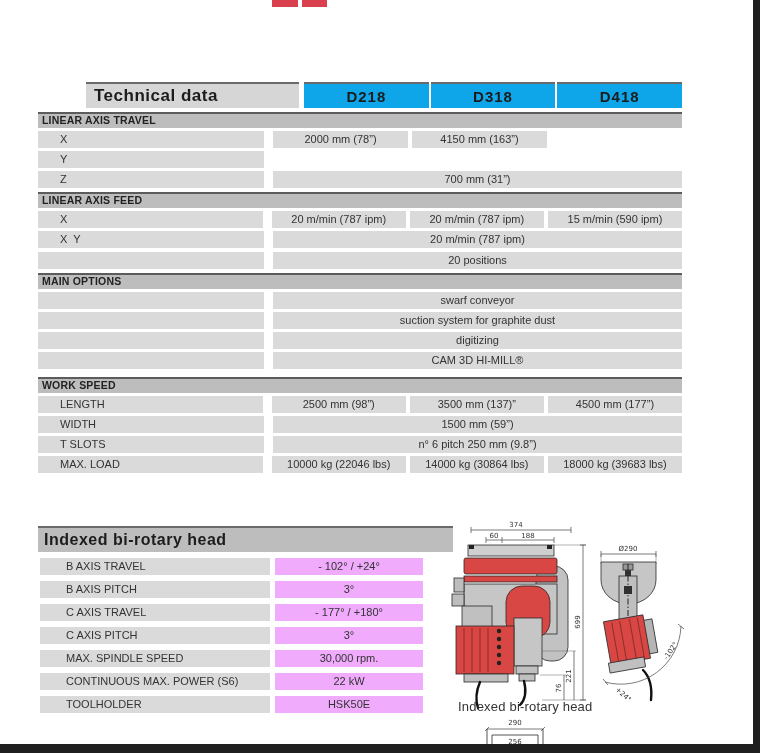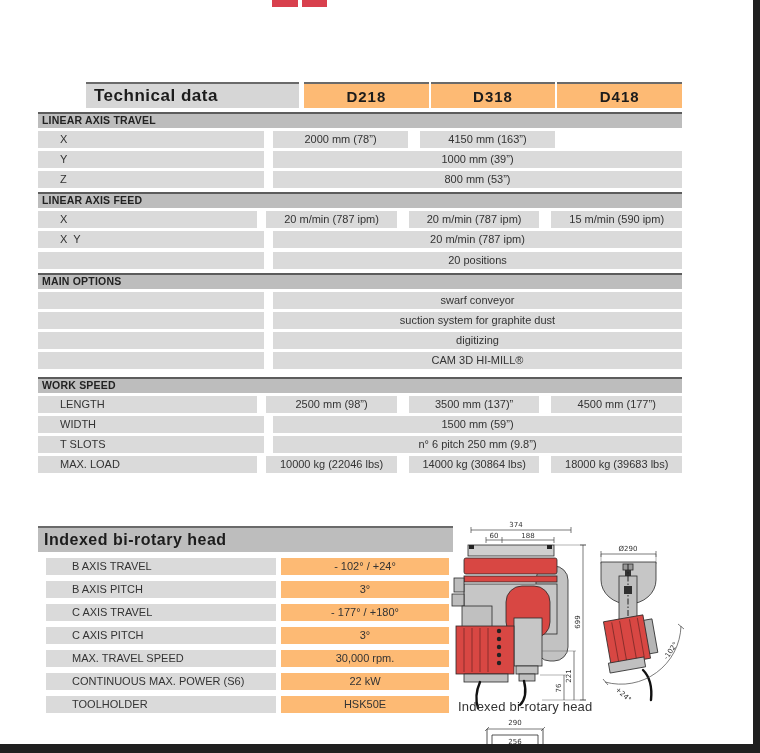--- a/index.html
+++ b/index.html
@@ -14,56 +14,56 @@
 
   
   .tech-table{position:absolute;left:38px;top:82px;width:644px;}
   .t-head{display:flex;height:26px;padding-left:48px;}
   .t-head .title-cell{
     width:230px;margin-right:5px;background:#d6d6d6;border-top:2px solid #6a6a6a;
     box-sizing:border-box;font-size:17px;font-weight:bold;letter-spacing:.5px;
     color:#1c1c1c;display:flex;align-items:center;padding-left:8px;
   }
   .t-head .model-cell{
-    width:135px;margin-right:2px;background:#fdba74;border-top:2px solid #6a6a6a;
+    width:135px;margin-right:2px;background:#0ea5e9;border-top:2px solid #6a6a6a;
     box-sizing:border-box;font-size:15px;font-weight:bold;letter-spacing:1px;
     color:#1c1c1c;display:flex;align-items:center;justify-content:center;
   }
   .t-head .model-cell:last-child{margin-right:0;width:135px;}
   .sec{margin-top:4px;}
   .sec.last{margin-top:8px;}
   .sec-bar{
     height:16px;background:#bdbdbd;border-top:2px solid #5c5c5c;box-sizing:border-box;
     font-size:10.5px;font-weight:bold;color:#222;line-height:13px;padding-left:4px;
     letter-spacing:.2px;
   }
   .t-row{display:flex;margin-top:3px;height:17px;font-size:11px;line-height:17px;}
   .t-row .lbl{
     width:226px;margin-right:9px;background:#dadada;padding-left:22px;
     box-sizing:border-box;white-space:pre;
   }
   .t-row .val{
-    width:135px;margin-right:12px;background:#dadada;text-align:center;
+    width:135px;margin-right:4px;background:#dadada;text-align:center;
     box-sizing:border-box;
   }
   .t-row .val:last-child{margin-right:0;}
   .t-row .span-val{
     width:409px;background:#dadada;text-align:center;box-sizing:border-box;
   }
 
   
   .head-table{position:absolute;left:38px;top:526px;width:415px;}
   .h-title{
     height:26px;background:#bdbdbd;border-top:2px solid #6a6a6a;box-sizing:border-box;
     font-size:16px;font-weight:bold;letter-spacing:.5px;color:#1c1c1c;
     display:flex;align-items:center;padding-left:6px;
   }
-  .h-row{display:flex;margin-top:6px;height:17px;font-size:11px;line-height:17px;margin-left:8px;}
+  .h-row{display:flex;margin-top:6px;height:17px;font-size:11px;line-height:17px;margin-left:2px;}
   .h-row .lbl{width:230px;margin-right:5px;background:#dadada;padding-left:26px;box-sizing:border-box;}
-  .h-row .val{width:168px;background:#fdba74;text-align:center;box-sizing:border-box;}
+  .h-row .val{width:148px;background:#f0abfc;text-align:center;box-sizing:border-box;}
 
   
   .svg-abs{position:absolute;}
   .drawing-caption{
     position:absolute;left:458px;top:699px;font-size:13px;color:#333;letter-spacing:.2px;
   }
   svg text{font-family:"DejaVu Sans",sans-serif;font-size:7px;fill:#333;}
   .dimline{stroke:#444;stroke-width:0.7;fill:none;}
   .extline{stroke:#666;stroke-width:0.5;fill:none;}
   .body-stroke{stroke:#2a2a2a;stroke-width:0.8;}
@@ -89,25 +89,24 @@
 
   <div class="sec">
     <div class="sec-bar">LINEAR AXIS TRAVEL</div>
     <div class="t-row">
       <div class="lbl">X</div>
       <div class="val">2000 mm (78”)</div>
       <div class="val">4150 mm (163”)</div>
     </div>
     <div class="t-row">
       <div class="lbl">Y</div>
-      <div class="span-val">1000 mm (39”)</div>
     </div>
     <div class="t-row">
       <div class="lbl">Z</div>
-      <div class="span-val">800 mm (53”)</div>
+      <div class="span-val">700 mm (31”)</div>
     </div>
   </div>
 
   <div class="sec">
     <div class="sec-bar">LINEAR AXIS FEED</div>
     <div class="t-row">
       <div class="lbl">X</div>
       <div class="val">20 m/min (787 ipm)</div>
       <div class="val">20 m/min (787 ipm)</div>
       <div class="val">15 m/min (590 ipm)</div>
@@ -183,21 +182,21 @@
   </div>
   <div class="h-row">
     <div class="lbl">C AXIS TRAVEL</div>
     <div class="val">- 177° / +180°</div>
   </div>
   <div class="h-row">
     <div class="lbl">C AXIS PITCH</div>
     <div class="val">3°</div>
   </div>
   <div class="h-row">
-    <div class="lbl">MAX. TRAVEL SPEED</div>
+    <div class="lbl">MAX. SPINDLE SPEED</div>
     <div class="val">30,000 rpm.</div>
   </div>
   <div class="h-row">
     <div class="lbl">CONTINUOUS MAX. POWER (S6)</div>
     <div class="val">22 kW</div>
   </div>
   <div class="h-row">
     <div class="lbl">TOOLHOLDER</div>
     <div class="val">HSK50E</div>
   </div>

